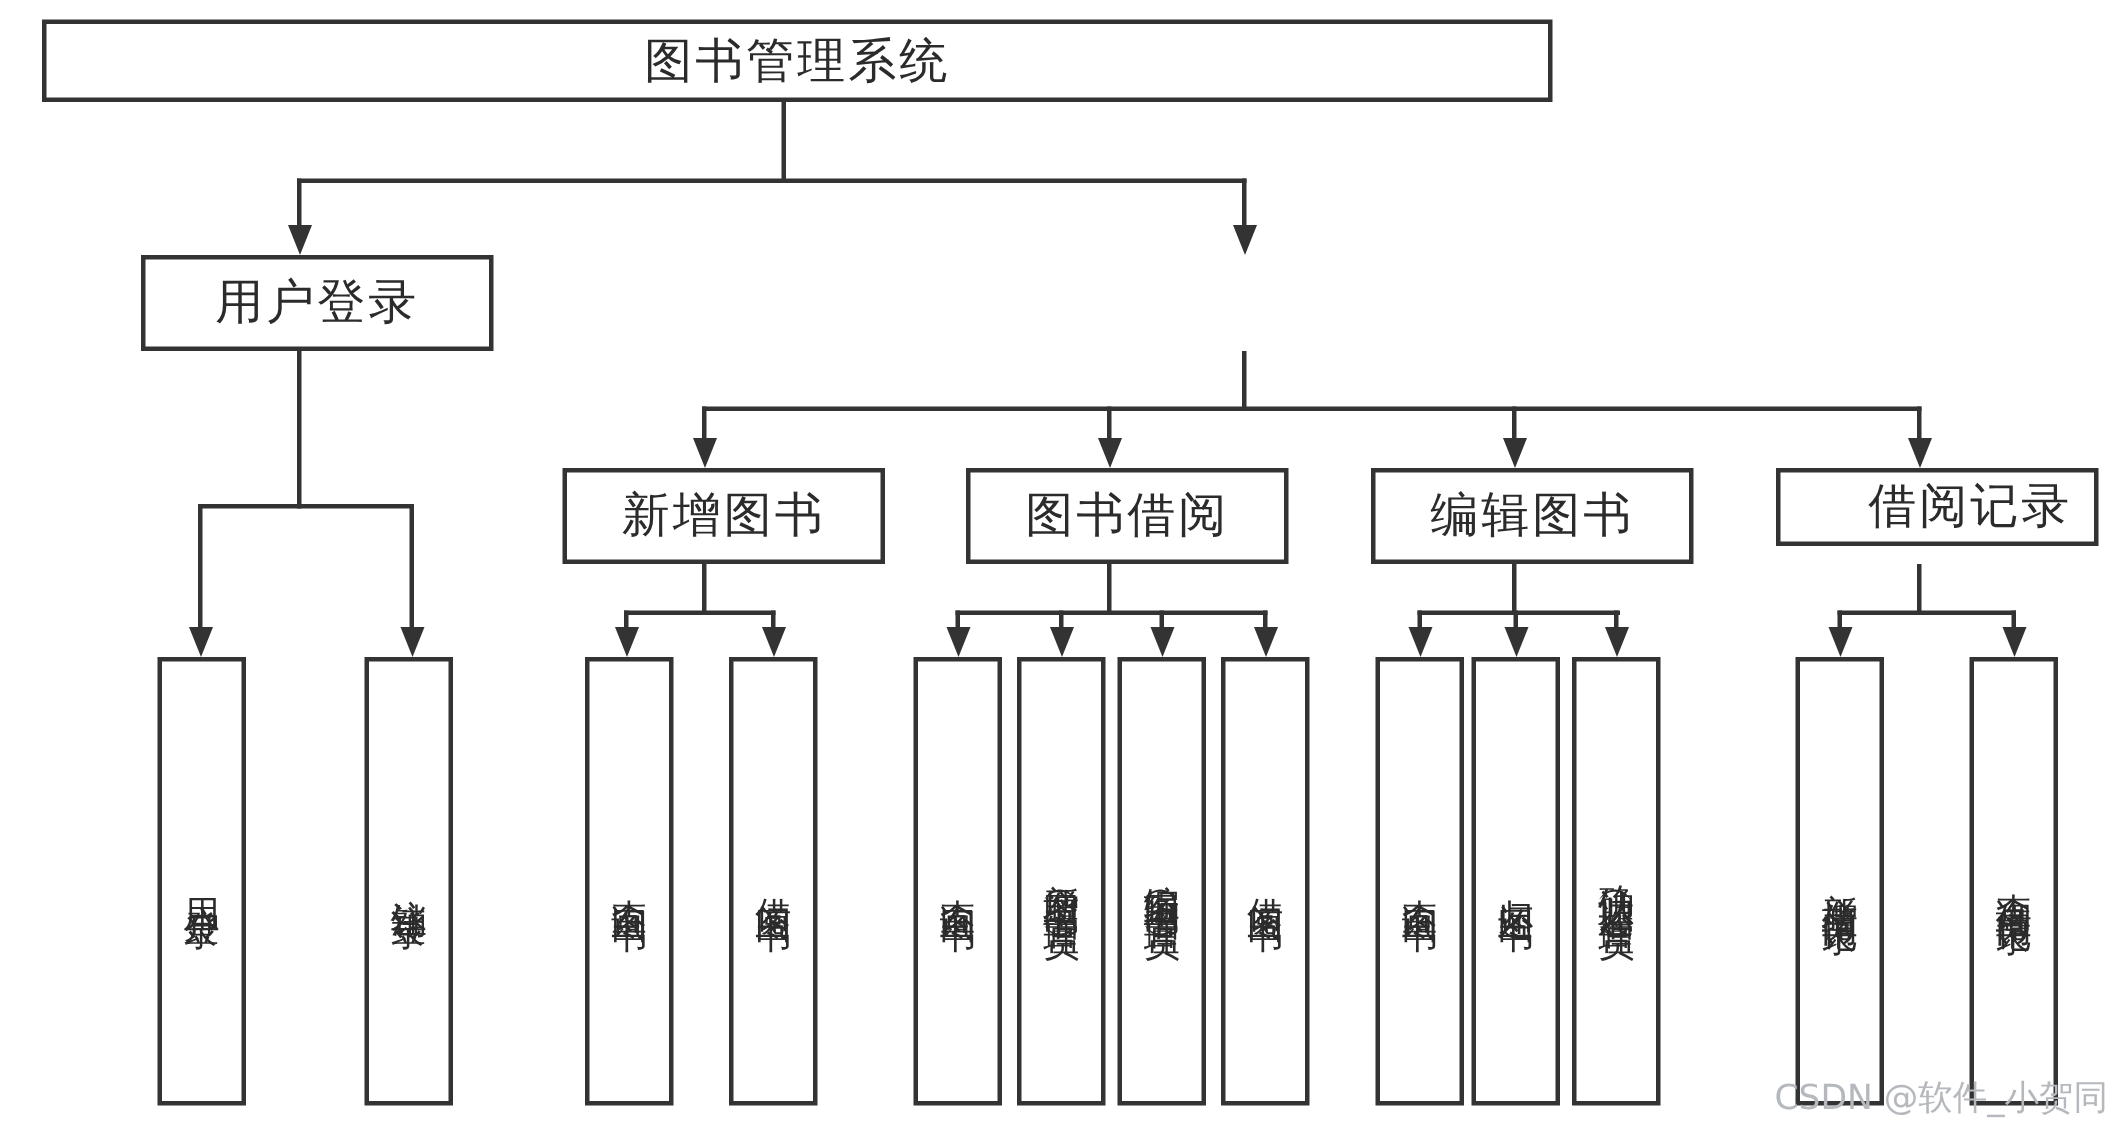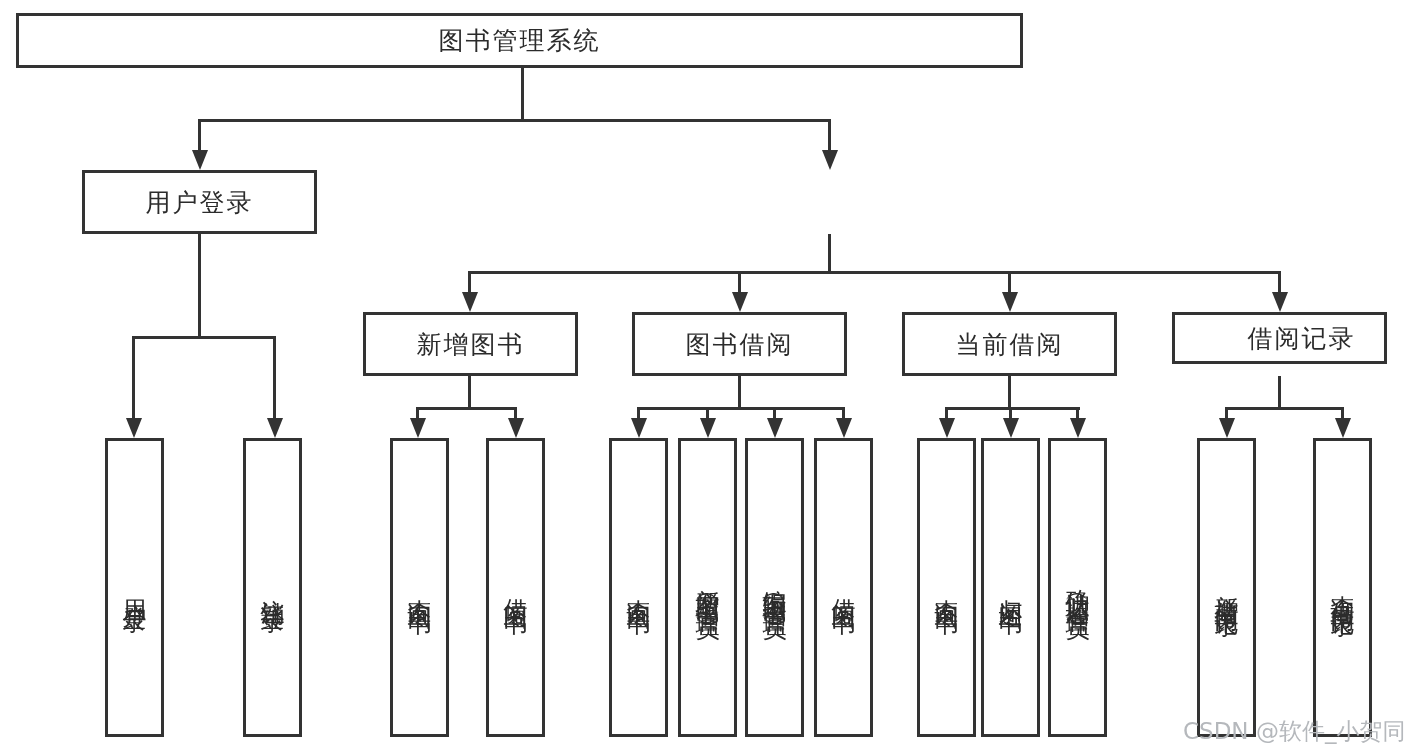--- a/index.html
+++ b/index.html
@@ -14,23 +14,24 @@
   
   .hbox {
     position: absolute;
     box-sizing: border-box;
     border: 3px solid #333333;
     background: #ffffff;
     display: flex;
     align-items: center;
     justify-content: center;
     color: #2b2b2b;
-    font-size: 25px;
+    font-size: 32px;
     letter-spacing: 2px;
     white-space: nowrap;
+    margin-left: 12px;
   }
   
   .vbox {
     position: absolute;
     box-sizing: border-box;
     border: 3px solid #333333;
     background: #ffffff;
     top: 438px;
     width: 59px;
     height: 299px;
@@ -111,21 +112,21 @@
   <div class="vline" style="left:1278px; top:271px; height:25px;"></div>
   <div class="arrow" style="left:1272px; top:292px;"></div>
 
   <div class="hbox" style="left:363px; top:312px; width:215px; height:64px;">
     <span>新增图书</span>
   </div>
   <div class="hbox" style="left:632px; top:312px; width:215px; height:64px;text-align:right;">
     <span>图书借阅</span>
   </div>
   <div class="hbox" style="left:902px; top:312px; width:215px; height:64px;">
-    <span>当前借阅</span>
+    <span>编辑图书</span>
   </div>
   <div class="hbox" style="left:1172px; top:312px; width:215px; height:52px;padding-left:44px;">
     <span>借阅记录</span>
   </div>
 
   <div class="vline" style="left:468px; top:376px; height:34px;"></div>
   <div class="hline" style="left:416px; top:407px; width:101px;"></div>
   <div class="vline" style="left:416px; top:407px; height:13px;"></div>
   <div class="arrow" style="left:410px; top:418px;"></div>
   <div class="vline" style="left:514px; top:407px; height:13px;"></div>

